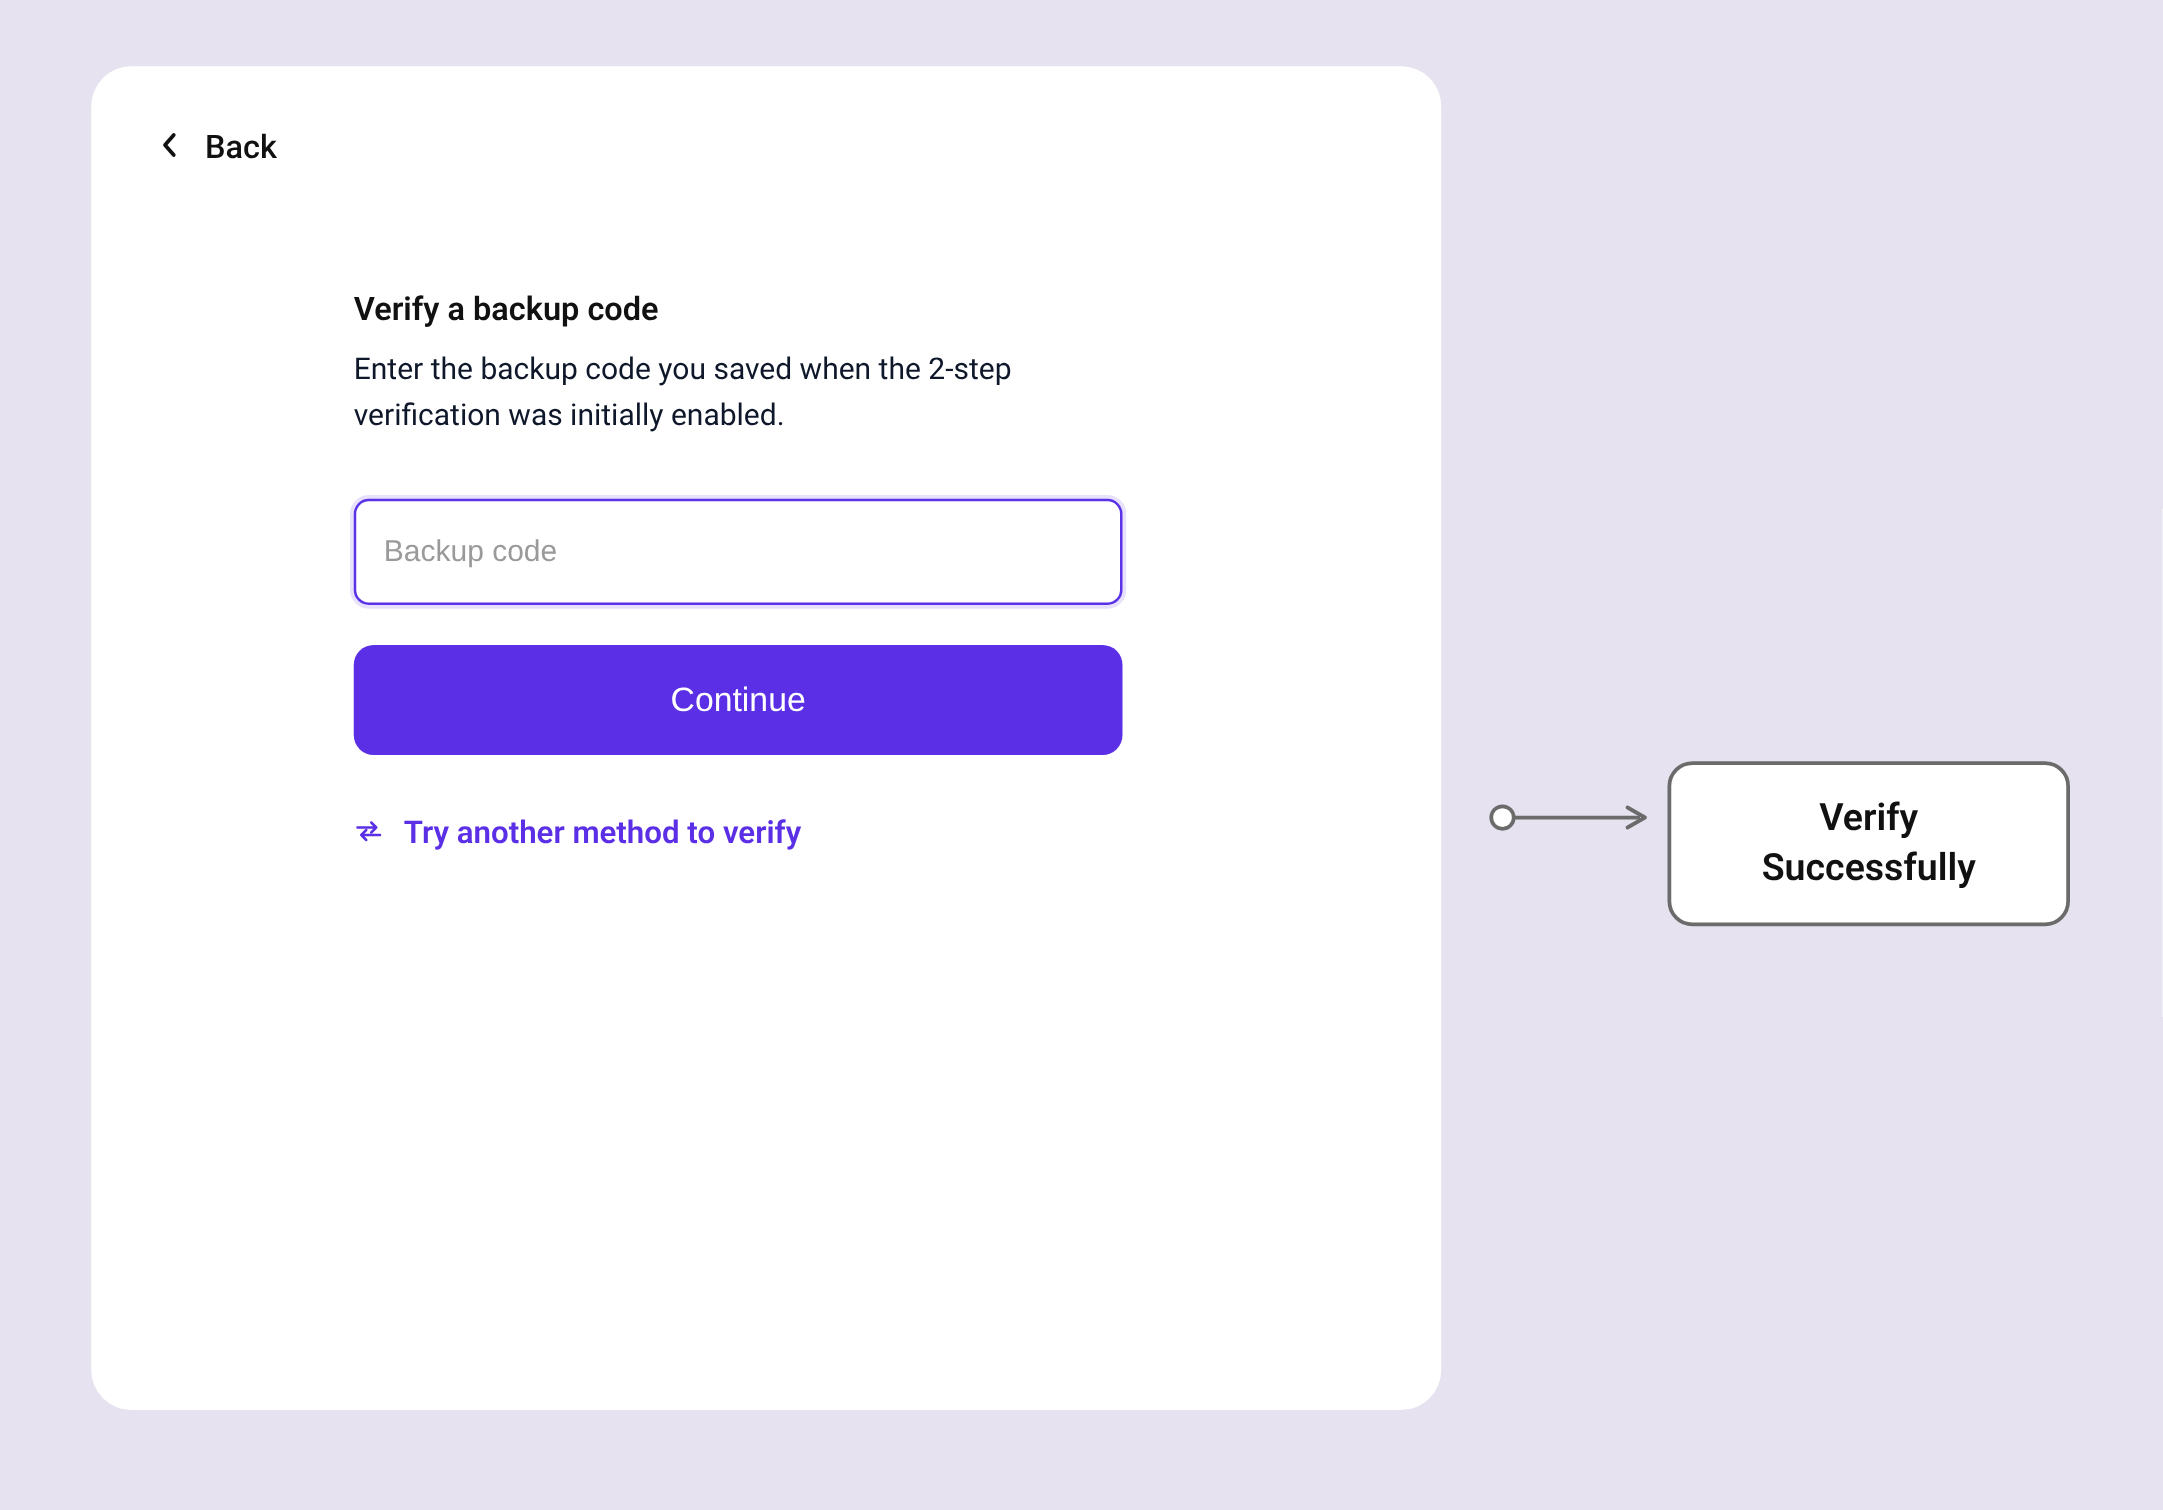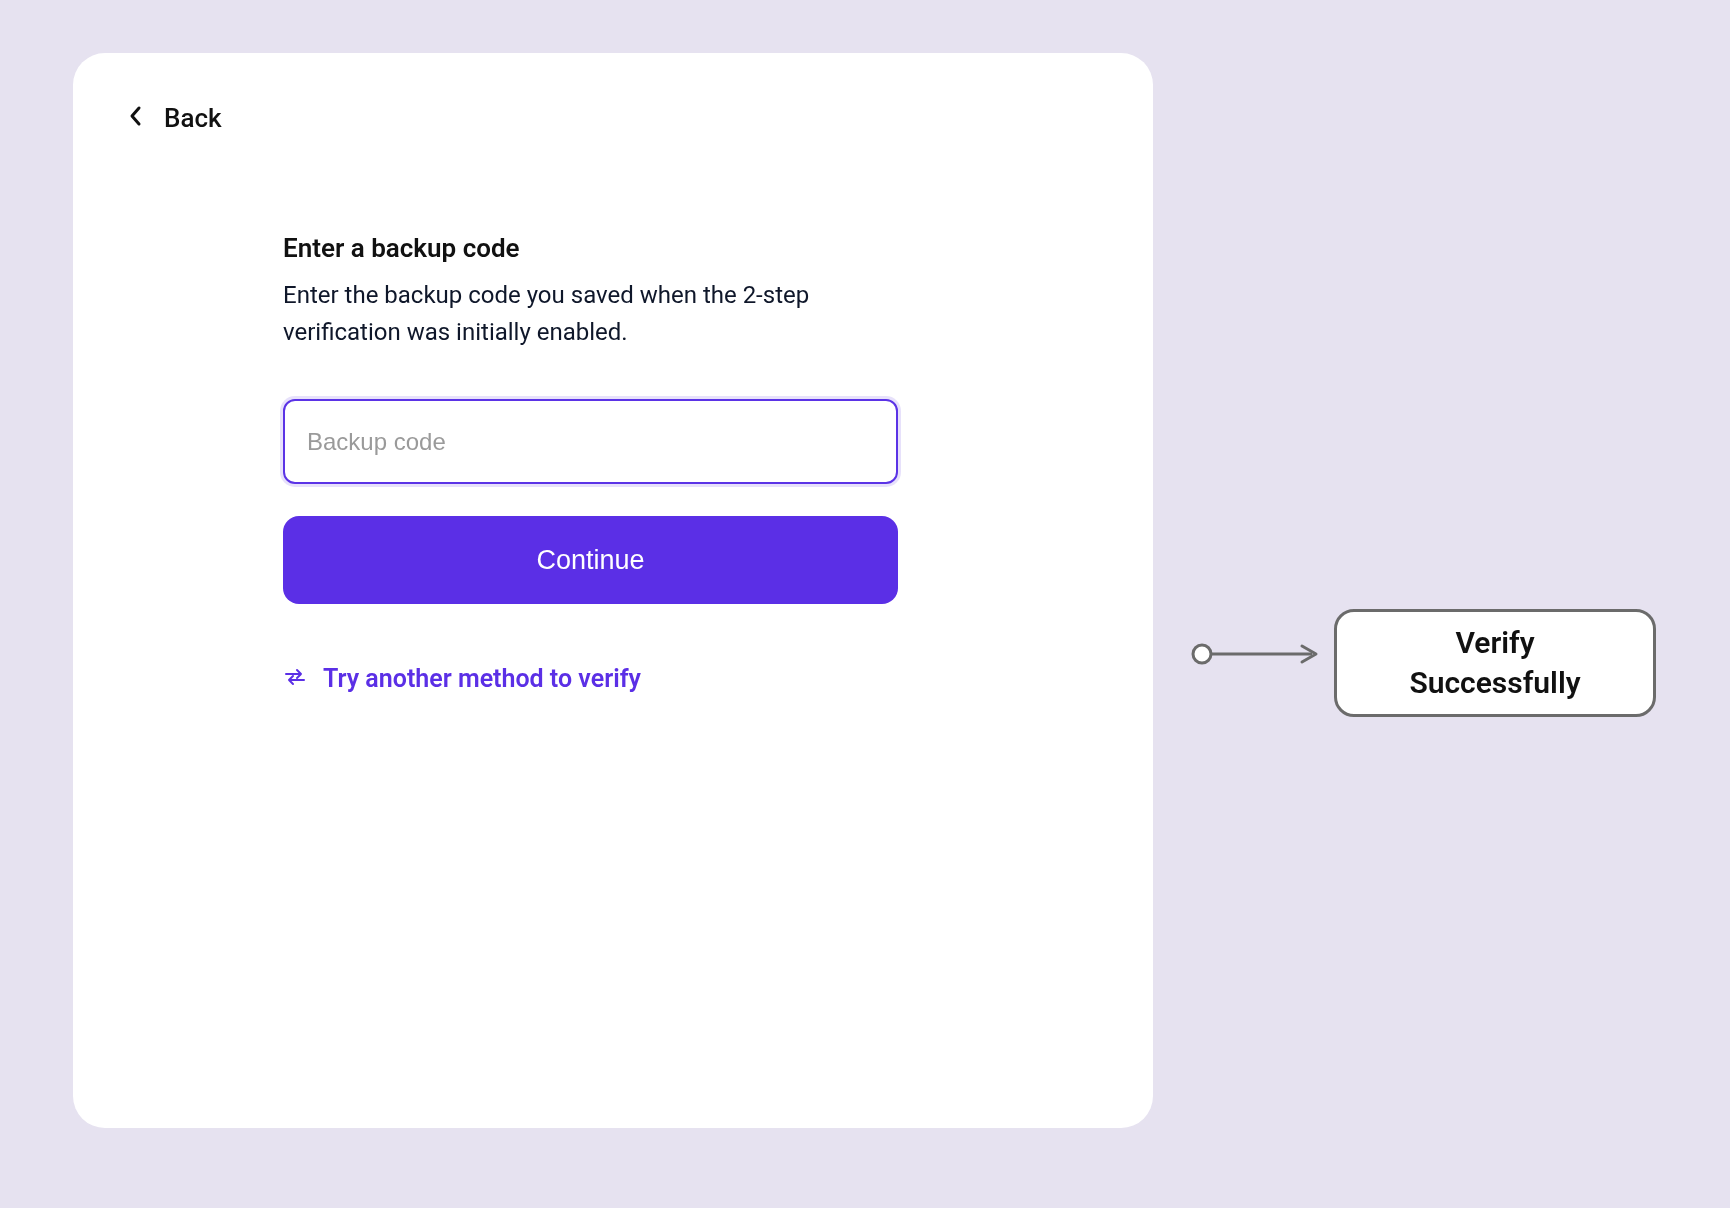--- a/index.html
+++ b/index.html
@@ -83,21 +83,21 @@
     .continue-btn {
       width: 100%;
       height: 88px;
       background: #5b2fe6;
       color: #ffffff;
       border: none;
       border-radius: 16px;
       font-size: 27px;
       font-weight: 500;
       cursor: pointer;
-      margin-bottom: 60px;
+      margin-bottom: 48px;
     }
     .alt-row {
       display: flex;
       align-items: center;
       gap: 16px;
       cursor: pointer;
       width: fit-content;
     }
     .swap-icon {
       width: 24px;
@@ -111,21 +111,21 @@
     .flow-connector {
       position: absolute;
       left: 1190px;
       top: 642px;
     }
     .flow-box {
       position: absolute;
       left: 1334px;
       top: 609px;
       width: 322px;
-      height: 108px;
+      height: 132px;
       background: #ffffff;
       border: 3px solid #6b6b6b;
       border-radius: 20px;
       display: flex;
       align-items: center;
       justify-content: center;
       text-align: center;
       padding: 23px 20px;
     }
     .flow-label {
@@ -144,21 +144,21 @@
   <div class="back-row">
     <span>
       <svg class="back-icon" viewBox="0 0 16 24" fill="none">
         <path d="M11 4 L4 12 L11 20" stroke="#111111" stroke-width="3" stroke-linecap="round" stroke-linejoin="round"></path>
       </svg>
     </span>
     <span class="back-label">Back</span>
   </div>
 
   <div class="content">
-    <h2 class="subtitle">Enter a backup code</h2>
+    <h2 class="subtitle">Verify a backup code</h2>
     <p class="description">Enter the backup code you saved when the 2-step verification was initially enabled.</p>
 
     <input type="text" class="input-field" autofocus="" placeholder="Backup code" style="">
 
     <button class="continue-btn">Continue</button>
 
     <div class="alt-row">
       <span>
         <svg class="swap-icon" viewBox="0 0 24 18" fill="none">
           <path d="M3 6 L18 6 M18 6 L14 2 M18 6 L14 10" stroke="#5b2fe6" stroke-width="2" stroke-linecap="round" stroke-linejoin="round"></path>

